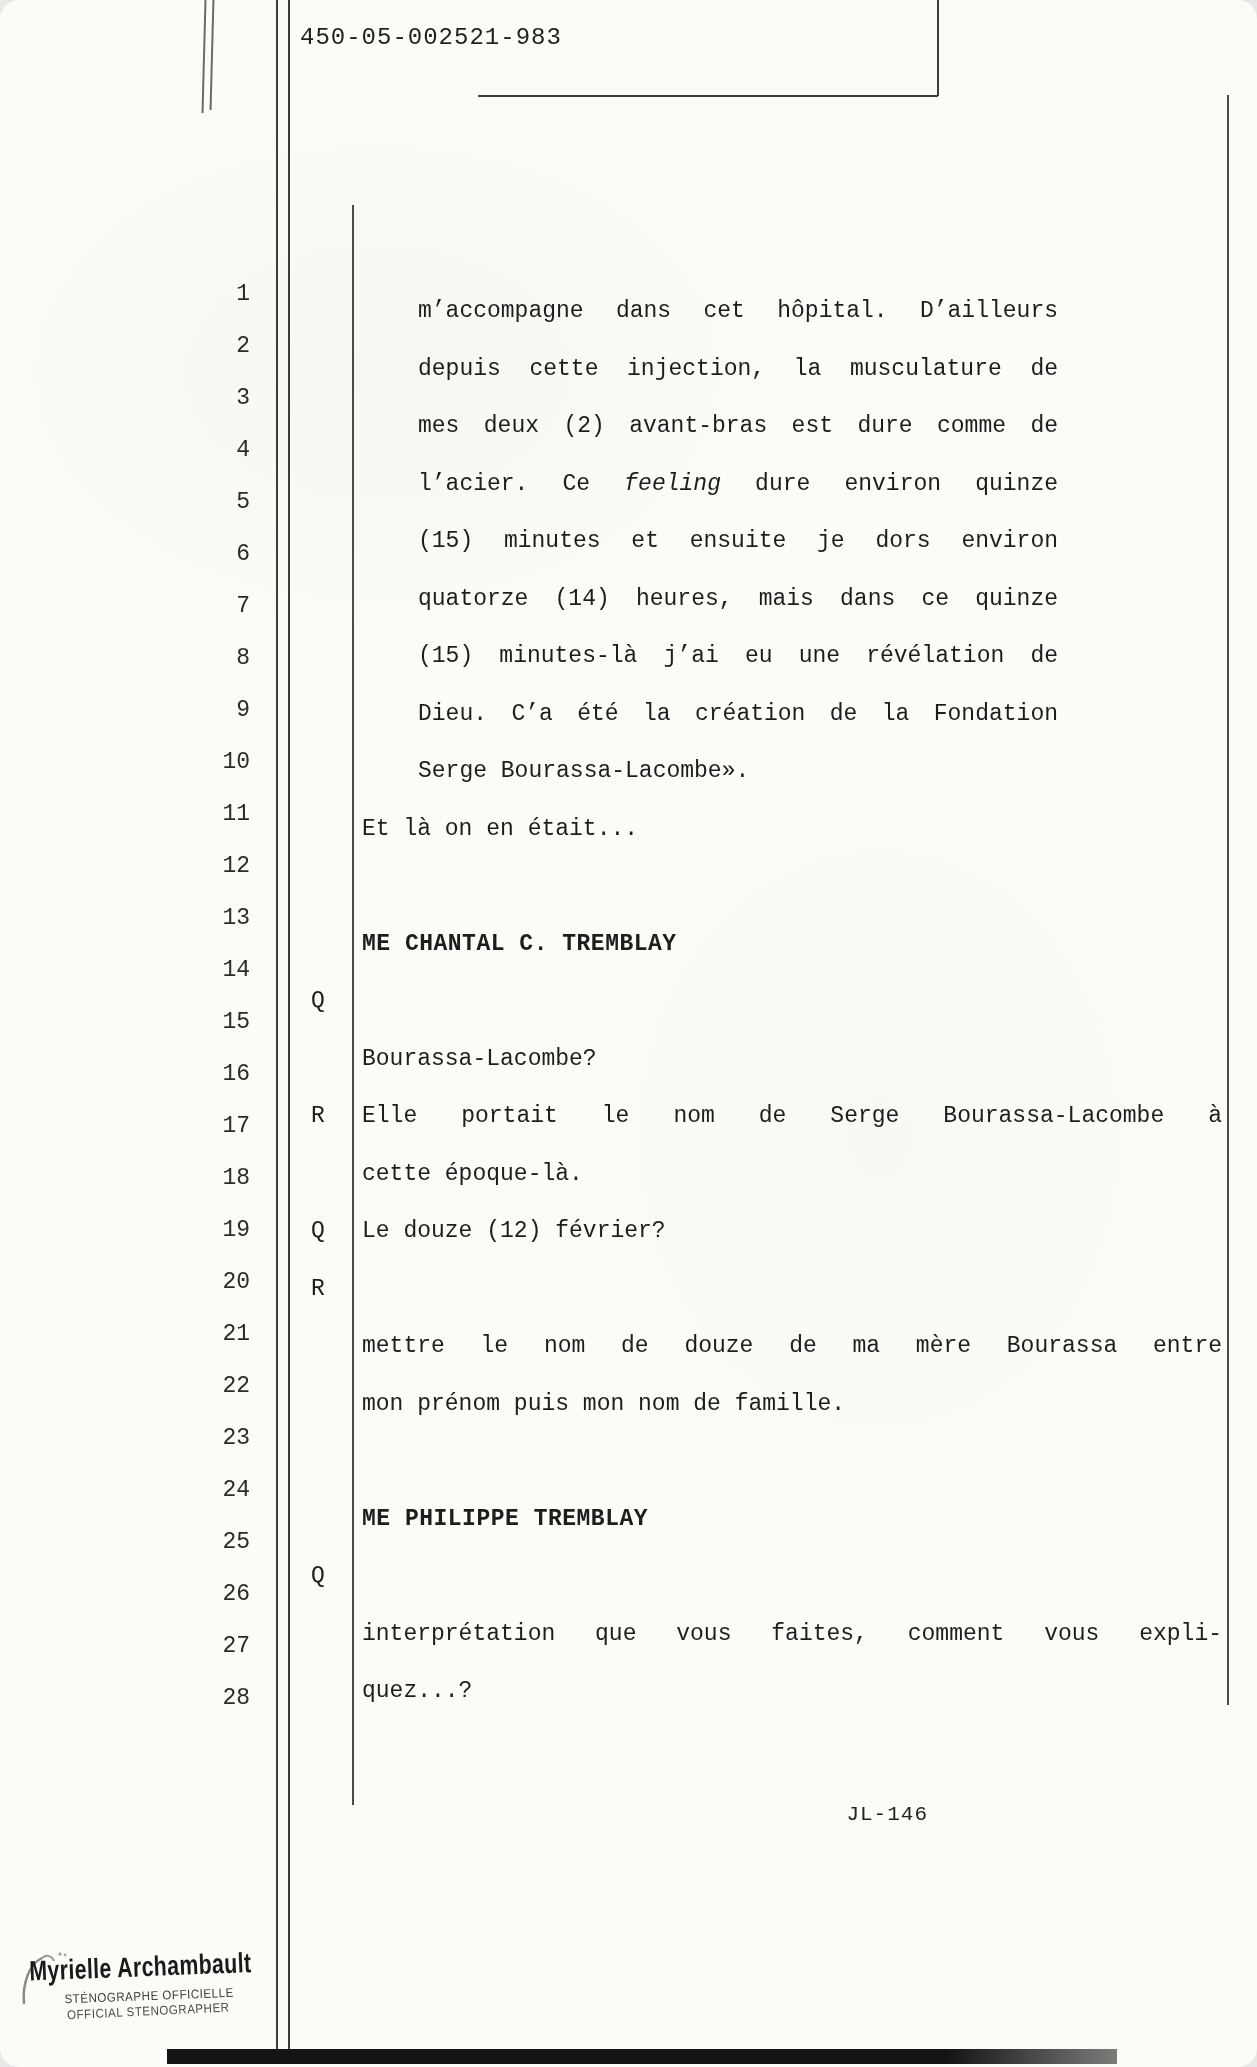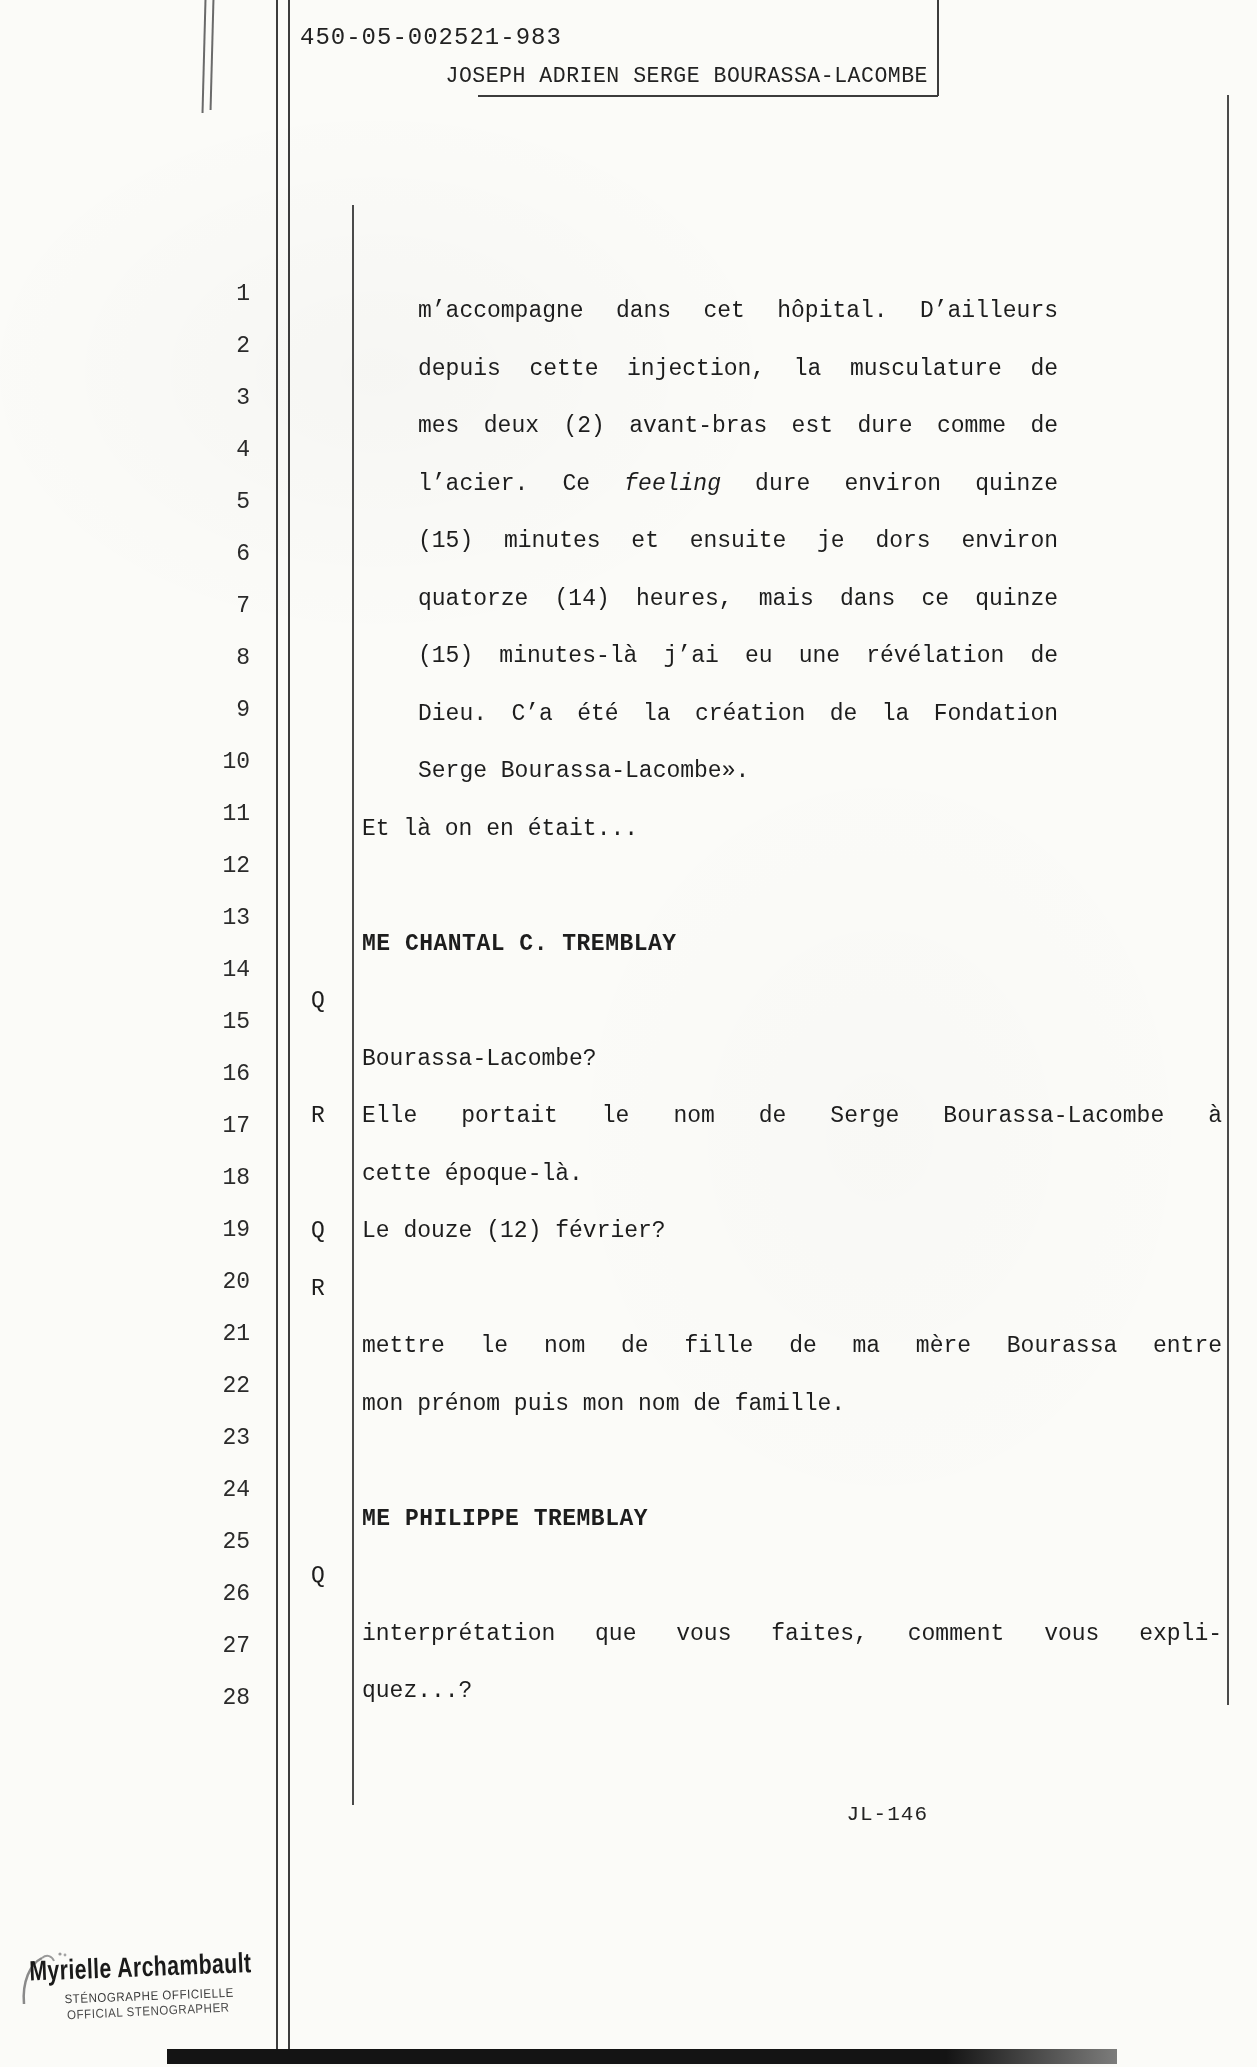--- a/index.html
+++ b/index.html
@@ -8,20 +8,21 @@
     background:#e8e8e6;
     font-family:"Liberation Mono","DejaVu Sans Mono",monospace;
   }
   .page{
     position:relative;width:1257px;height:2067px;
     background:
       radial-gradient(600px 400px at 30% 18%, rgba(0,0,0,0.018), rgba(0,0,0,0) 70%),
       radial-gradient(500px 600px at 70% 55%, rgba(0,0,0,0.012), rgba(0,0,0,0) 70%),
       #fbfbf8;
     color:#1c1c1c;
+    border-radius:19px;
   }
   .vline{position:absolute;width:2px;background:#3c3c3c;}
   .hline{position:absolute;height:2px;background:#3c3c3c;}
   .rule-double-a{left:276px;top:0;height:2049px;}
   .rule-double-b{left:288px;top:0;height:2049px;}
   .rule-inner{left:352px;top:205px;height:1600px;width:1.5px;background:#4a4a4a;}
   .rule-right{left:1227px;top:95px;height:1610px;width:1.5px;background:#4a4a4a;}
   .corner-vert{left:937px;top:0;height:96px;}
   .edge-mark-a{left:203px;top:0;height:113px;width:1.5px;background:#6a6a6a;transform:rotate(1.5deg);}
   .edge-mark-b{left:211px;top:0;height:110px;width:1.5px;background:#6a6a6a;transform:rotate(1.5deg);}
@@ -82,21 +83,20 @@
   <div class="vline rule-double-a"></div>
   <div class="vline rule-double-b"></div>
   <div class="vline rule-inner"></div>
   <div class="vline rule-right"></div>
   <div class="vline corner-vert"></div>
   <div class="vline edge-mark-a"></div>
   <div class="vline edge-mark-b"></div>
   <div class="hline header-underline"></div>
 
   <div class="case-number">450-05-002521-983</div>
-  <div class="deponent">JOSEPH ADRIEN SERGE BOURASSA-LACOMBE</div>
 
   <div>
       <div class="line-no" style="top: 268px;">1</div>
       <div class="line-no" style="top: 320px;">2</div>
       <div class="line-no" style="top: 372px;">3</div>
       <div class="line-no" style="top: 424px;">4</div>
       <div class="line-no" style="top: 476px;">5</div>
       <div class="line-no" style="top: 528px;">6</div>
       <div class="line-no" style="top: 580px;">7</div>
       <div class="line-no" style="top: 632px;">8</div>
@@ -170,21 +170,21 @@
         <div class="ltext">cette époque-là.</div>
       </div>
       <div class="trow" style="top: 1203px;">
         <span class="speaker">Q</span>
         <div class="ltext">Le douze (12) février?</div>
       </div>
       <div class="trow" style="top: 1260.5px;">
         <span class="speaker">R</span>
       </div>
       <div class="trow" style="top: 1318px;">
-        <div class="ltext just">mettre le nom de fille de ma mère Bourassa entre</div>
+        <div class="ltext just">mettre le nom de douze de ma mère Bourassa entre</div>
       </div>
       <div class="trow" style="top: 1375.5px;">
         <div class="ltext">mon prénom puis mon nom de famille.</div>
       </div>
       <div class="trow" style="top: 1490.5px;">
         <div class="ltext heading">ME PHILIPPE TREMBLAY</div>
       </div>
       <div class="trow" style="top: 1548px;">
         <span class="speaker">Q</span>
       </div>

